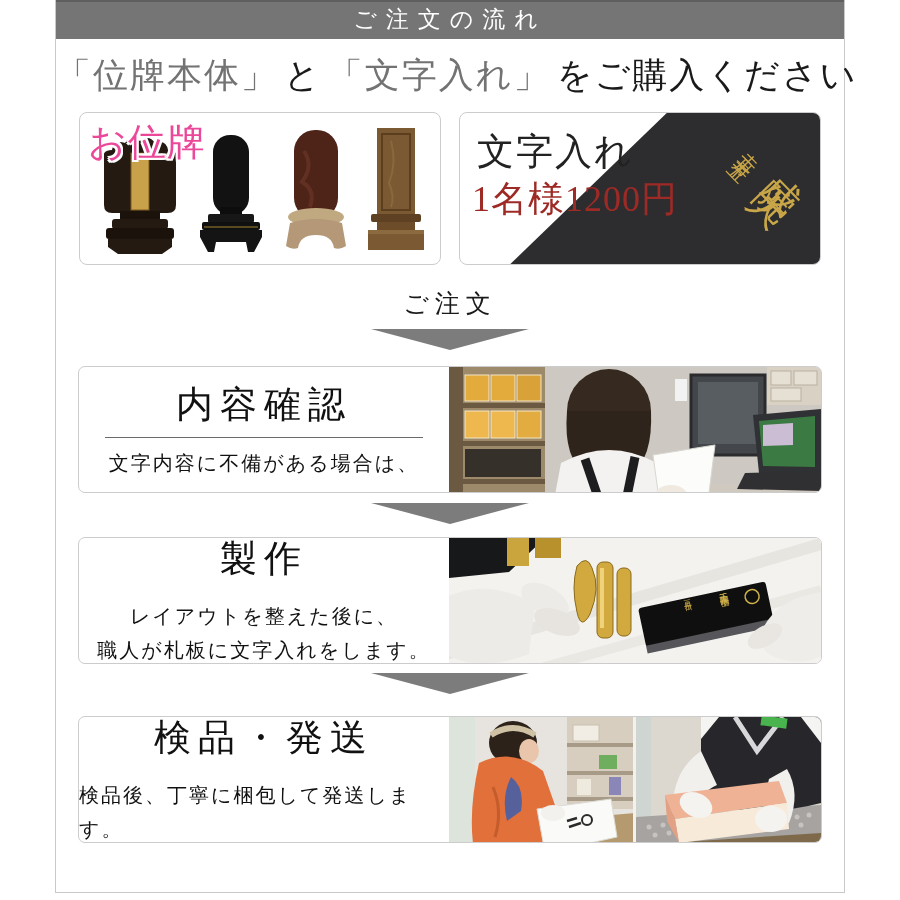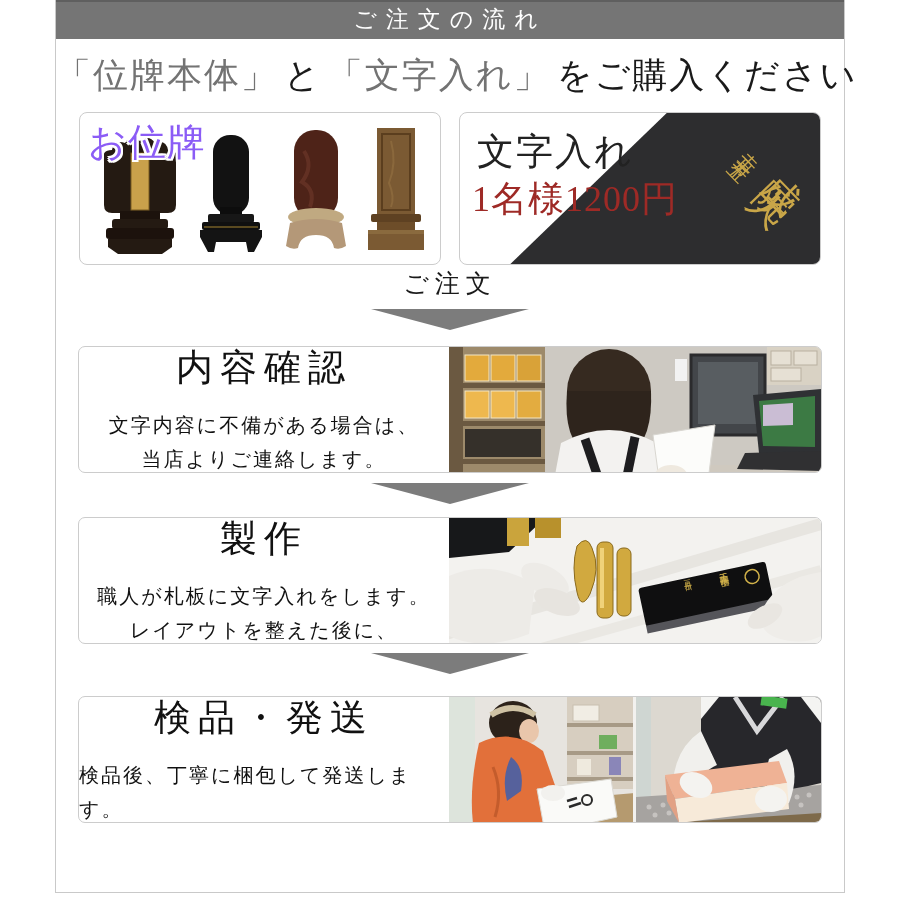--- a/index.html
+++ b/index.html
@@ -12,36 +12,36 @@
   .flow-header{height:37px;background:#757575;border-top:2px solid #5f5f5f;
     color:#ffffff;text-align:center;font-size:23px;letter-spacing:9px;line-height:36px;font-family:Liberation Serif, serif;}
   
   .headline{margin-top:13px;text-align:center;font-size:35px;letter-spacing:2px;white-space:nowrap;}
   .headline .red{color:#737373;}
   .headline .blk{color:#1a1a1a;margin:0 6px;}
   
   .products{display:flex;justify-content:space-between;padding:0 23px;margin-top:13px;}
   .product-box{width:362px;height:153px;border:1px solid #cccccc;border-radius:8px;
     position:relative;overflow:hidden;background:#fff;box-sizing:border-box;}
-  .ihai-label{position:absolute;top:4px;left:8px;font-size:38px;letter-spacing:1px;color:#8b5cf6;z-index:3;
+  .ihai-label{position:absolute;top:4px;left:8px;font-size:38px;letter-spacing:1px;color:#ec4899;z-index:3;
     text-shadow:-2px 0 0 #fff,2px 0 0 #fff,0 -2px 0 #fff,0 2px 0 #fff,
                 -2px -2px 0 #fff,2px 2px 0 #fff,-2px 2px 0 #fff,2px -2px 0 #fff;}
   .moji-label{position:absolute;top:14px;left:17px;font-size:37px;color:#222;z-index:3;letter-spacing:2px;}
   .moji-price{position:absolute;top:62px;left:12px;font-size:36px;color:#9e2a26;z-index:3;letter-spacing:1px;}
   .tablet-svg{position:absolute;inset:0;}
   .black-tablet{position:absolute;left:85px;top:-53px;width:280px;height:460px;
     background:#2d2d2f;transform:rotate(46deg);transform-origin:50% 50%;
     display:flex;flex-direction:row;justify-content:center;gap:18px;
     padding-top:46px;box-sizing:border-box;z-index:1;}
   .gold-col{writing-mode:vertical-rl;text-orientation:upright;color:#c9a648;line-height:1;}
   .gold-col.small{font-size:19px;letter-spacing:4px;margin-top:26px;}
   .gold-col.main{font-size:37px;letter-spacing:10px;}
   .gold-col.side{font-size:22px;letter-spacing:6px;margin-top:96px;}
   
-  .order-label{margin-top:2px;text-align:center;font-size:25px;letter-spacing:6px;color:#1a1a1a;}
+  .order-label{margin-top:22px;text-align:center;font-size:25px;letter-spacing:6px;color:#1a1a1a;}
   .arrow{width:158px;height:21px;background:#7c7c7c;margin:9px auto 0;
     clip-path:polygon(0 0,100% 0,50% 100%);}
   .arrow.a1{margin-top:9px;}
   .arrow.a2{margin-top:10px;}
   .arrow.a3{margin-top:9px;}
   
   .step{width:744px;margin:0 auto;height:127px;border:1px solid #cccccc;border-radius:7px;
     overflow:hidden;display:flex;background:#fff;box-sizing:border-box;}
   .step.s1{margin-top:16px;}
   .step.s2{margin-top:13px;}
@@ -125,21 +125,20 @@
   </div>
 
   <div class="order-label">ご注文</div>
   <div class="arrow a1"></div>
 
   <div class="step s1">
     <div class="step-text">
       <div class="step-title">内容確認</div>
       <div class="step-rule"></div>
       <div class="step-line">文字内容に不備がある場合は、</div>
-      <div class="step-line">当店よりご連絡します。</div>
     </div>
     <div class="step-photo">
       <svg width="372" height="139" viewBox="0 0 372 139" preserveAspectRatio="none">
         <rect width="372" height="139" fill="#cdc9c2"></rect>
         <rect x="0" y="0" width="96" height="139" fill="#9d8a6b"></rect>
         <rect x="0" y="0" width="14" height="139" fill="#6b5941"></rect>
         <rect x="14" y="36" width="82" height="5" fill="#6b5941"></rect>
         <rect x="14" y="74" width="82" height="5" fill="#6b5941"></rect>
         <rect x="14" y="112" width="82" height="5" fill="#6b5941"></rect>
         <g stroke="#f4e6c4" stroke-width="1">
@@ -175,22 +174,22 @@
       </svg>
     </div>
   </div>
 
   <div class="arrow a2"></div>
 
   <div class="step s2">
     <div class="step-text">
       <div class="step-title">製作</div>
       <div class="step-rule"></div>
+      <div class="step-line">レイアウトを整えた後に、</div>
       <div class="step-line">職人が札板に文字入れをします。</div>
-      <div class="step-line">レイアウトを整えた後に、</div>
     </div>
     <div class="step-photo">
       <svg width="372" height="139" viewBox="0 0 372 139" preserveAspectRatio="none">
         <rect width="372" height="139" fill="#f3f2ef"></rect>
         <path d="M-10 118 L372 6" stroke="#e7e5e0" stroke-width="12" fill="none"></path>
         <path d="M60 139 L372 52" stroke="#eae8e3" stroke-width="10" fill="none"></path>
         <polygon points="0,0 96,0 60,34 0,40" fill="#17181a"></polygon>
         <rect x="58" y="0" width="22" height="28" fill="#caa43c"></rect>
         <rect x="86" y="0" width="26" height="20" fill="#b8912c"></rect>
         <path d="M0 58 q40 -18 86 8 l-6 50 q-46 18 -80 2 z" fill="#edebe7"></path>

